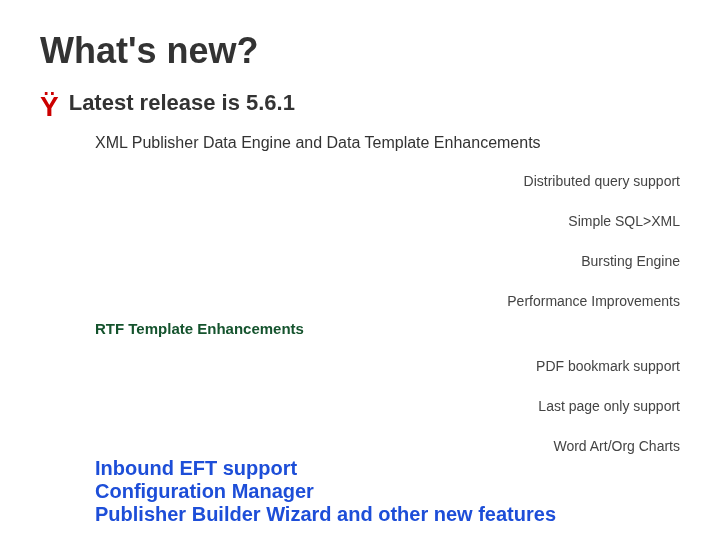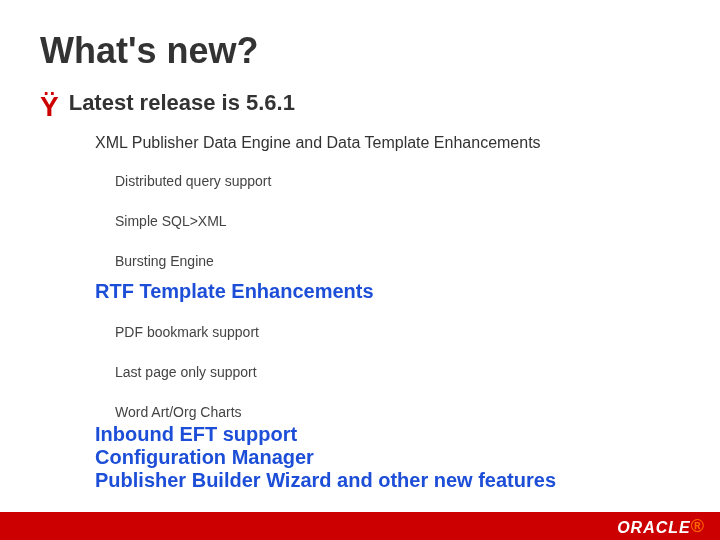--- a/index.html
+++ b/index.html
@@ -67,26 +67,27 @@
       margin-top: 6px;
       margin-bottom: 2px;
     }
 
     .sub-item {
       font-size: 14px;
       color: #444444;
       margin-left: 75px;
       margin-top: 19px;
       line-height: 1.5;
+      text-align: right;
     }
 
     .rtf-header {
-      font-size: 20px;
+      font-size: 15px;
       font-weight: bold;
-      color: #1d4ed8;
+      color: #14532d;
       margin-left: 55px;
       margin-top: 8px;
       margin-bottom: 2px;
     }
 
     .top-level-item {
       font-size: 20px;
       font-weight: bold;
       color: #1d4ed8;
       margin-left: 55px;
@@ -132,20 +133,21 @@
     <div class="main-point">
       <span class="bullet-symbol">Ÿ</span>
       <span class="main-point-text">Latest release is 5.6.1</span>
     </div>
 
     <div class="section-header">XML Publisher Data Engine and Data Template Enhancements</div>
 
     <div class="sub-item">Distributed query support</div>
     <div class="sub-item">Simple SQL&gt;XML</div>
     <div class="sub-item">Bursting Engine</div>
+    <div class="sub-item">Performance Improvements</div>
 
     <div class="rtf-header">RTF Template Enhancements</div>
 
     <div class="sub-item">PDF bookmark support</div>
     <div class="sub-item">Last page only support</div>
     <div class="sub-item">Word Art/Org Charts</div>
 
     <div class="top-level-item">Inbound EFT support</div>
     <div class="top-level-item">Configuration Manager</div>
     <div class="top-level-item">Publisher Builder Wizard and other new features</div>

